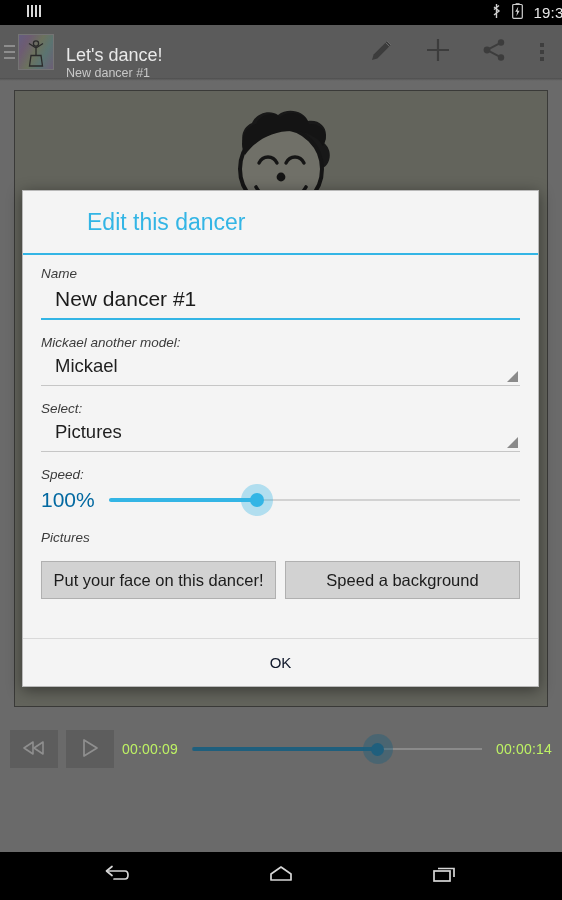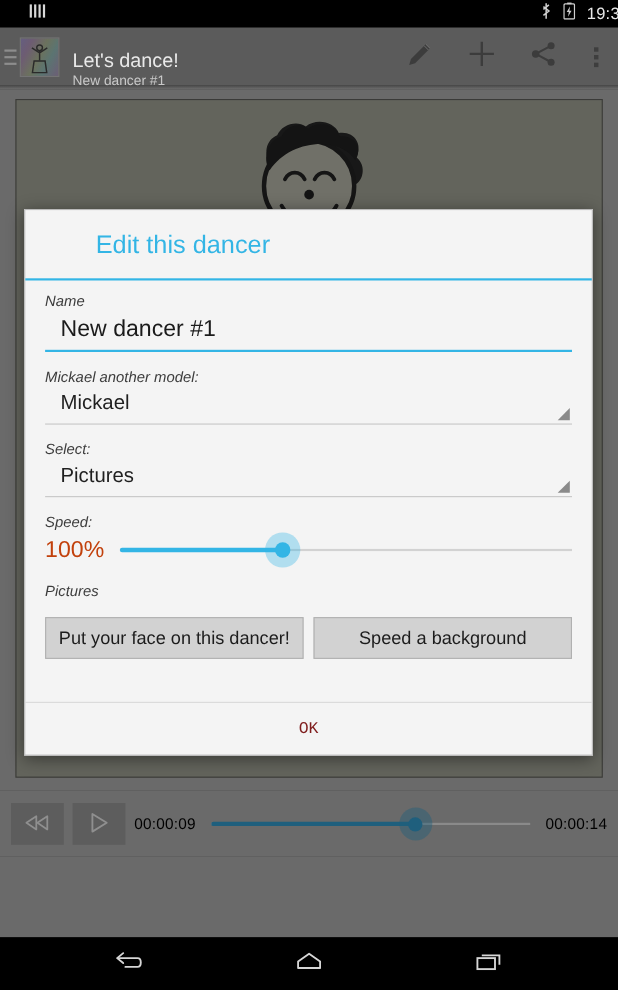--- a/index.html
+++ b/index.html
@@ -169,21 +169,21 @@
     border-left: 11px solid transparent;
     border-bottom: 11px solid #8a8a8a;
   }
 
   
   #speed-row {
     display: flex; align-items: center;
     margin-top: 1px;
   }
   #speed-value {
-    font-size: 21px; color: #c2410c;
+    font-size: 21px; color: #0369a1;
     width: 62px; flex: none;
   }
   #speed-slider {
     position: relative;
     flex: 1; height: 30px;
     margin-left: 6px;
     display: flex; align-items: center;
   }
   #speed-track {
     position: absolute; left: 0; right: 0; top: 50%;
@@ -228,43 +228,43 @@
   }
 
   
   #dialog-footer {
     height: 48px;
     border-top: 1px solid #d9d9d9;
     display: flex; align-items: center; justify-content: center;
   }
   #ok-button {
     background: transparent; border: none;
-    font-family: Liberation Mono, monospace;
-    font-size: 15px; color: #7f1d1d;
+    font-family: Liberation Sans, sans-serif;
+    font-size: 15px; color: #0f172a;
     cursor: pointer; width: 100%; height: 100%;
   }
 
   
   #media-bar {
     position: absolute; top: 719px; left: 0;
     width: 562px; height: 60px;
     background: #6a6a6a;
     display: flex; align-items: center;
     padding: 0 10px;
   }
   .media-btn {
     width: 48px; height: 38px;
     background: #5d5d5d;
     border: none;
     display: flex; align-items: center; justify-content: center;
     margin-right: 8px;
     cursor: pointer;
   }
   .media-time {
-    font-size: 14px; color: #000000;
+    font-size: 14px; color: #bef264;
     letter-spacing: 0.2px;
   }
   #seek-slider {
     position: relative;
     flex: 1; height: 38px;
     margin: 0 14px;
     display: flex; align-items: center;
   }
   #seek-track {
     position: absolute; left: 0; right: 0; top: 50%;

